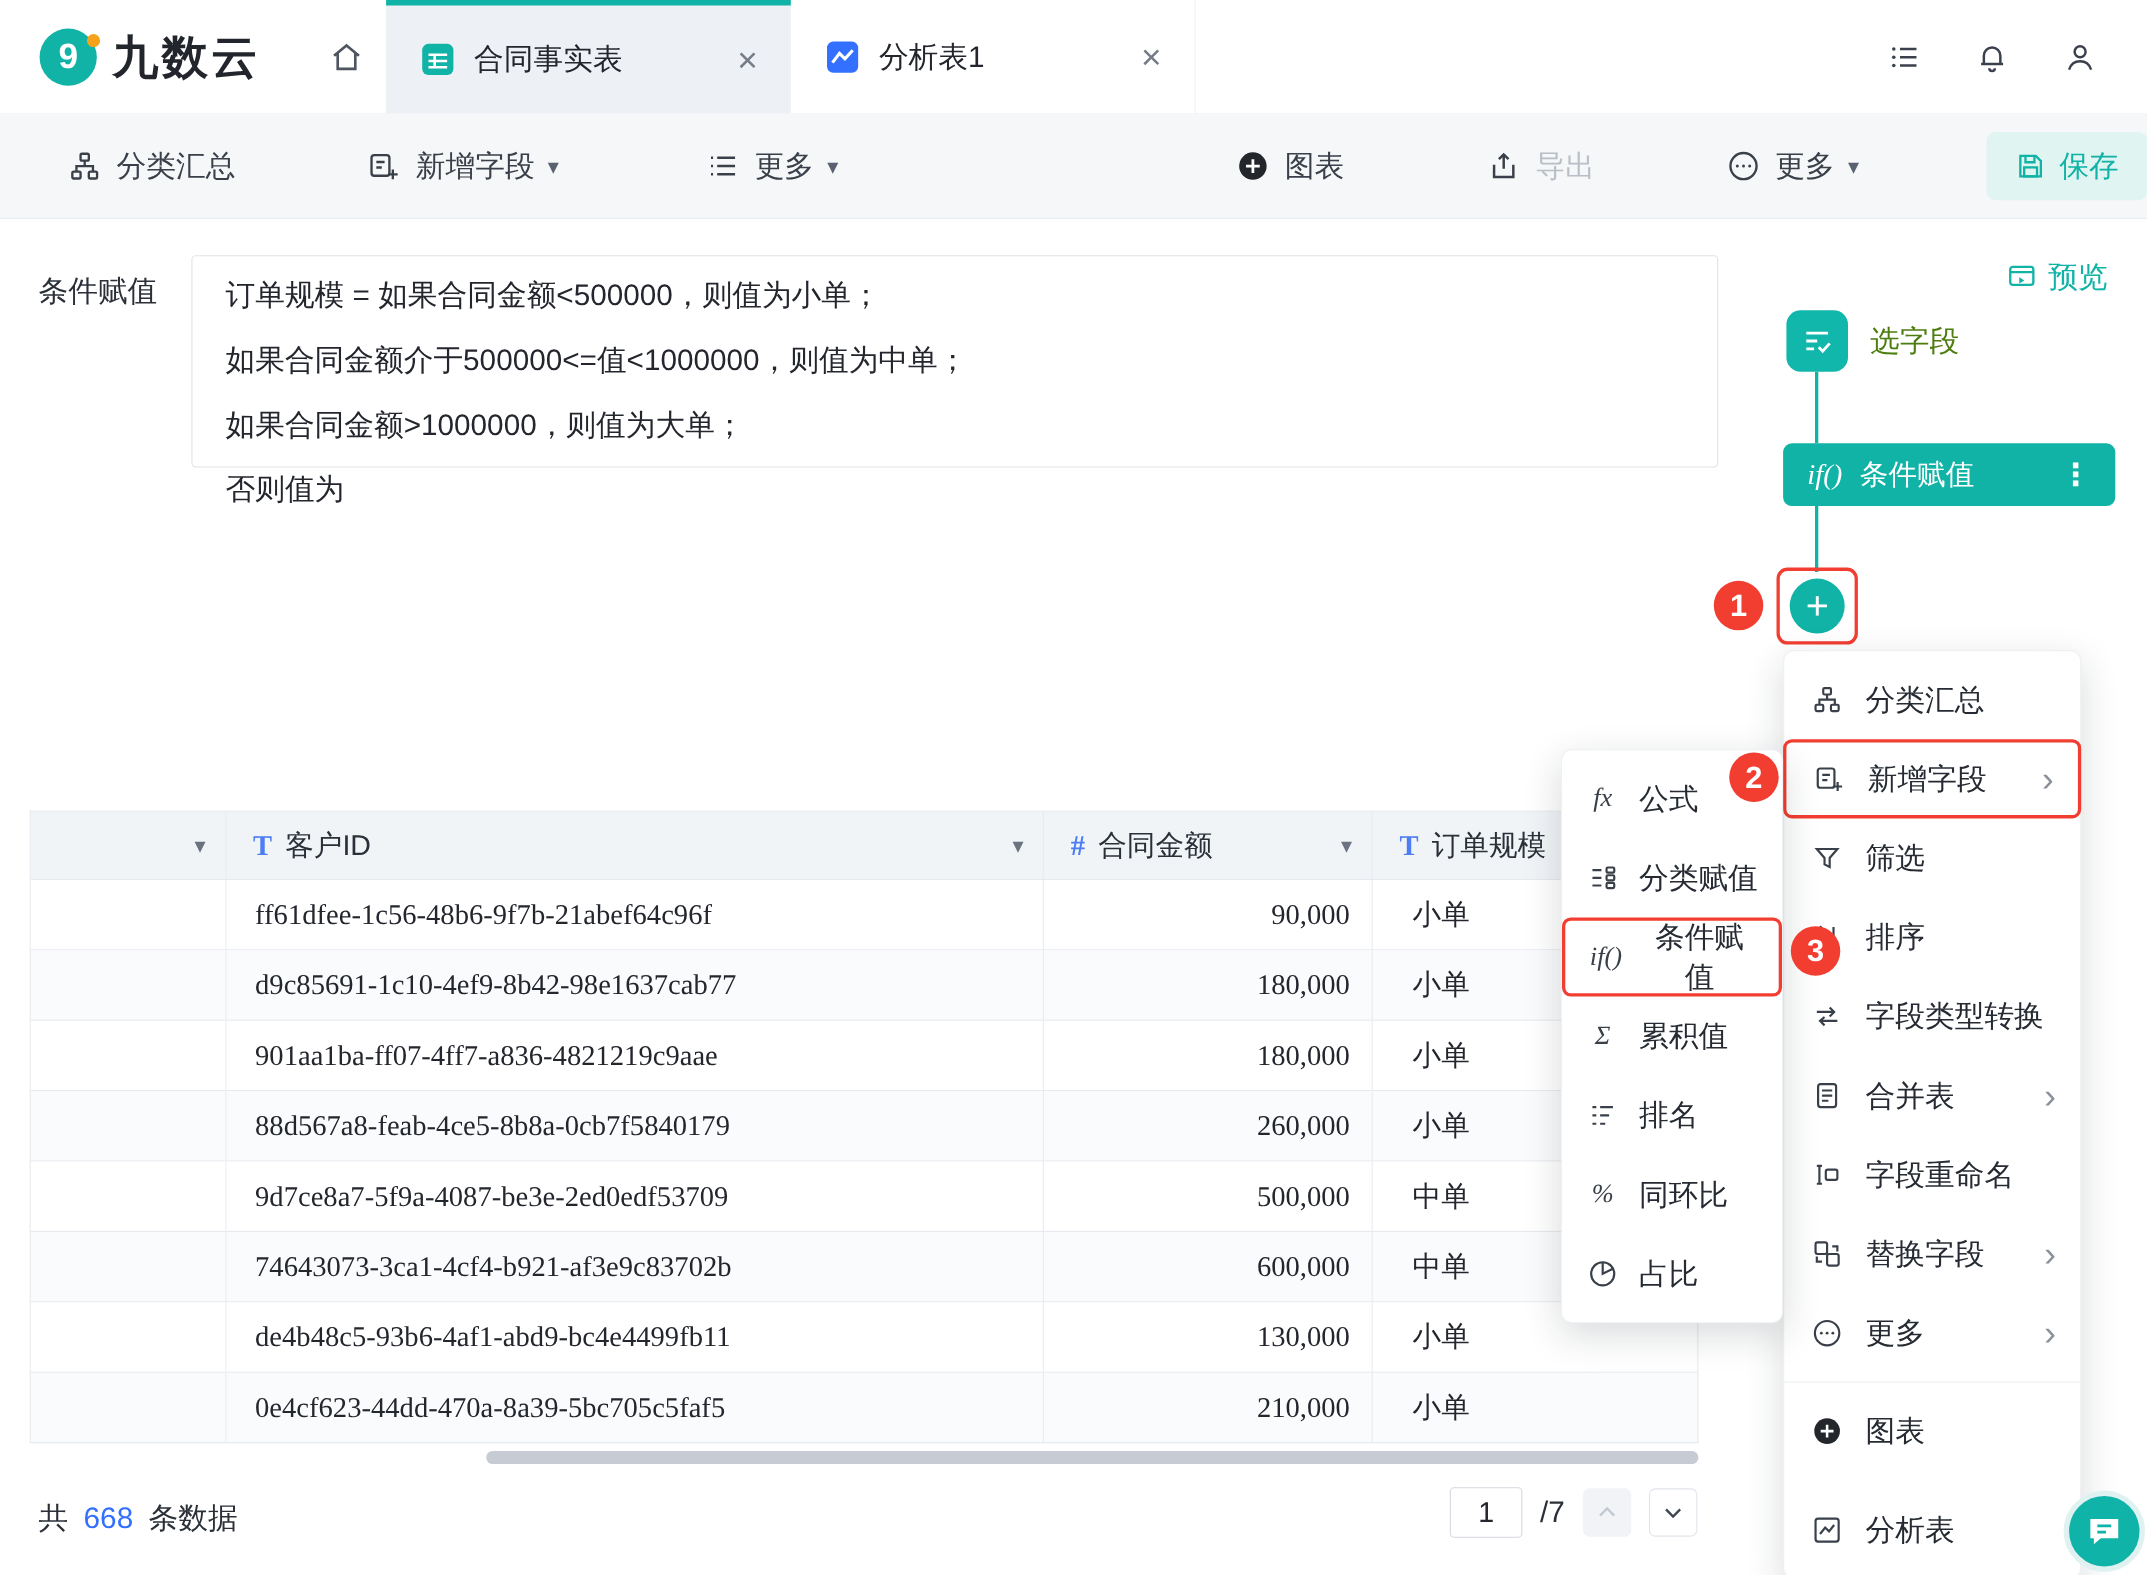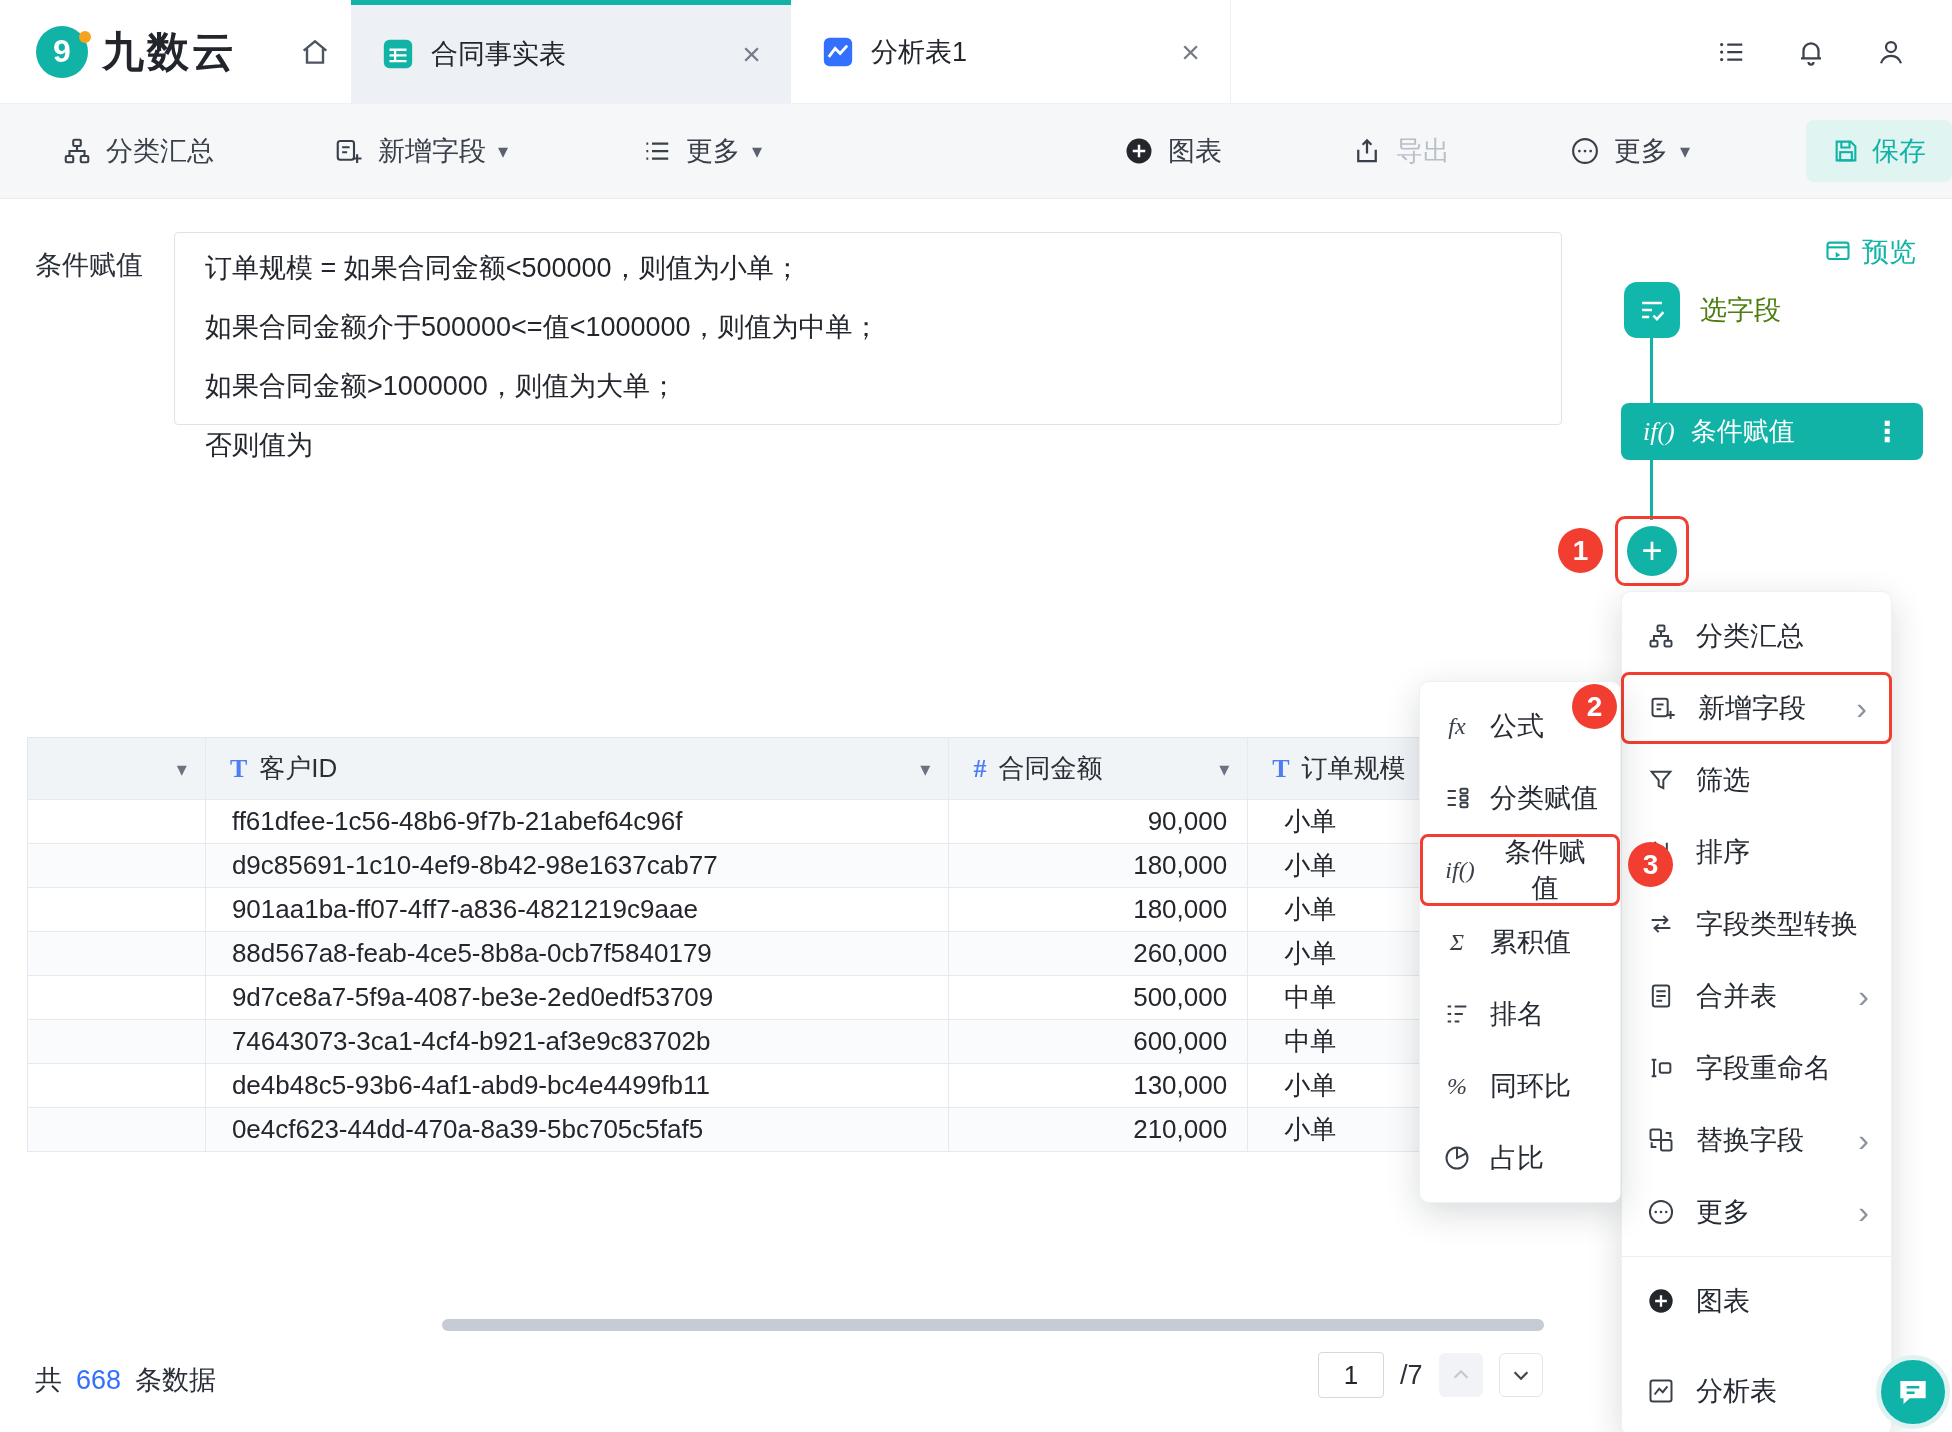--- a/index.html
+++ b/index.html
@@ -7,21 +7,21 @@
   body { font-family:"Liberation Sans","DejaVu Sans",sans-serif; }
   .screen { position:relative; width:1952px; height:1432px; background:#fff; overflow:hidden; color:#23262d; }
 
   
   .topbar { position:absolute; top:0; left:0; right:0; height:104px; background:#fff; border-bottom:1px solid #eef0f3; display:flex; align-items:stretch; z-index:20; }
   .logo { display:flex; align-items:center; gap:14px; padding:0 42px 0 36px; }
   .logo-mark { width:52px; height:52px; border-radius:50%; background:#10B3A6; color:#fff; font-weight:bold; font-size:32px; display:flex; align-items:center; justify-content:center; position:relative; }
   .logo-mark::after { content:""; position:absolute; right:-3px; top:5px; width:12px; height:12px; border-radius:50%; background:#F7A21B; }
   .logo-text { font-size:42px; font-weight:800; color:#22252c; letter-spacing:3px; }
   .home-btn { width:72px; display:flex; align-items:center; justify-content:center; color:#4e5561; cursor:pointer; }
-  .tab { width:440px; display:flex; align-items:center; gap:16px; padding:0 30px; font-size:27px; color:#23262d; cursor:pointer; }
+  .tab { width:368px; display:flex; align-items:center; gap:16px; padding:0 30px; font-size:27px; color:#23262d; cursor:pointer; }
   .tab.active { background:#edf0f4; border-top:5px solid #10B3A6; }
   .tab.inactive { background:#fff; border-right:1px solid #eef0f3; }
   .tab .tab-close { margin-left:auto; color:#757c87; font-size:32px; line-height:1; }
   .topbar-icons { margin-left:auto; display:flex; align-items:center; gap:50px; padding-right:46px; color:#3b414c; }
   .topbar-icons .tbi { cursor:pointer; display:flex; }
 
   
   .toolbar { position:absolute; top:104px; left:0; right:0; height:95px; background:#f6f7f9; border-bottom:1px solid #e9ebef; display:flex; align-items:center; font-size:27px; color:#3a404a; z-index:20; }
   .tool { display:flex; align-items:center; gap:12px; cursor:pointer; white-space:nowrap; }
   .tool .caret { font-size:20px; color:#5a6170; }
@@ -68,21 +68,21 @@
   .submenu-item.highlight { border:3px solid #F23E30; border-radius:8px; }
 
   .gly { font-style:italic; font-weight:normal; font-size:24px; color:#3a404a; font-family:"Liberation Serif","DejaVu Serif",serif; }
   .gly.white { color:#fff; font-size:26px; }
 
   
   .dtable { position:absolute; left:27px; top:737px; width:1517px; z-index:10; font-size:26px; border-left:1px solid #e4e7eb; border-top:1px solid #e4e7eb; background:#fff; }
   .trow { display:flex; }
   .th, .td { border-right:1px solid #e6e9ed; border-bottom:1px solid #e6e9ed; display:flex; align-items:center; }
   .th { background:#f1f4f7; height:62px; color:#2a2f38; padding:0 18px 0 24px; gap:12px; cursor:pointer; }
-  .td { height:44px; background:#fff; }
+  .td { height:64px; background:#fff;font-family:Liberation Serif, serif; }
   .trow.alt .td { background:#fafbfc; }
   .c0 { width:178px; } .c1 { width:744px; } .c2 { width:299px; } .c3 { width:296px; }
   .fld-type { font-weight:bold; font-size:26px; color:#4d7df2; font-family:"Liberation Serif","DejaVu Serif",serif; }
   .th .hcaret { margin-left:auto; color:#6b7280; font-size:20px; }
   .td.id-cell { padding-left:26px; color:#23262d; }
   .td.num-cell { justify-content:flex-end; padding-right:20px; }
   .td.size-cell { padding-left:36px; }
 
   .hscroll { position:absolute; left:27px; top:1319px; width:1517px; height:12px; z-index:10; }
   .hscroll-thumb { position:absolute; left:415px; top:0; width:1102px; height:12px; border-radius:6px; background:#c7ccd4; cursor:pointer; }

